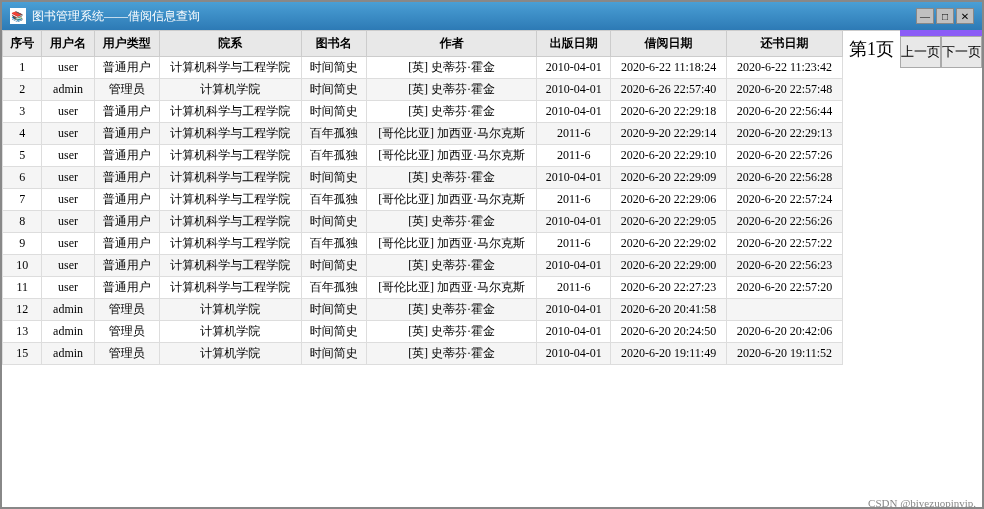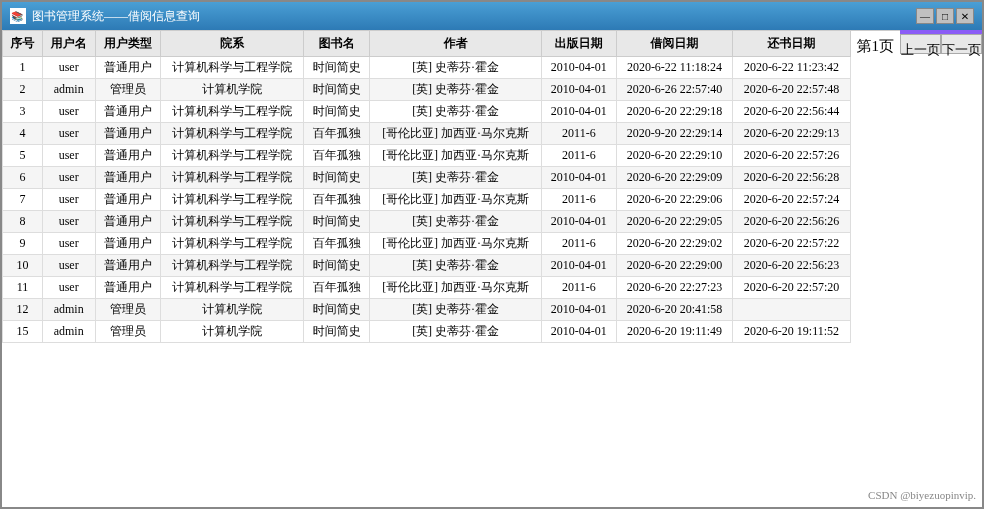--- a/index.html
+++ b/index.html
@@ -93,42 +93,42 @@
     }
     tbody tr:nth-child(odd) {
       background: #fff;
     }
     tbody tr:nth-child(even) {
       background: #f5f5f5;
     }
     .pagination-area {
       text-align: center;
       padding: 6px;
-      font-size: 15px;
+      font-size: 18px;
       border-top: 1px solid #ccc;
       flex-shrink: 0;
     }
     .bottom-bar {
       display: flex;
-      border-top: 4px solid #8b5cf6;
-      height: 24px;
+      border-top: 6px solid #8b5cf6;
+      height: 38px;
       flex-shrink: 0;
     }
     .bottom-btn {
       flex: 1;
       background: #e8e8e8;
       border: 1px solid #aaa;
       text-align: center;
       line-height: 30px;
       cursor: pointer;
       font-size: 13px;
     }
     .watermark {
       position: fixed;
-      bottom: 8px;
+      bottom: 0;
       right: 8px;
       font-size: 11px;
       color: #888;
     }
   </style>
 </head>
 <body>
 
 <div class="window">
 
@@ -287,20 +287,31 @@
               <td>admin</td>
               <td>管理员</td>
               <td>计算机学院</td>
               <td>时间简史</td>
               <td>[英] 史蒂芬·霍金</td>
               <td>2010-04-01</td>
               <td>2020-6-20 20:41:58</td>
               <td></td>
             </tr>
             <tr>
+              <td>13</td>
+              <td>admin</td>
+              <td>管理员</td>
+              <td>计算机学院</td>
+              <td>时间简史</td>
+              <td>[英] 史蒂芬·霍金</td>
+              <td>2010-04-01</td>
+              <td>2020-6-20 20:24:50</td>
+              <td>2020-6-20 20:42:06</td>
+            </tr>
+            <tr>
               <td>15</td>
               <td>admin</td>
               <td>管理员</td>
               <td>计算机学院</td>
               <td>时间简史</td>
               <td>[英] 史蒂芬·霍金</td>
               <td>2010-04-01</td>
               <td>2020-6-20 19:11:49</td>
               <td>2020-6-20 19:11:52</td>
             </tr>

